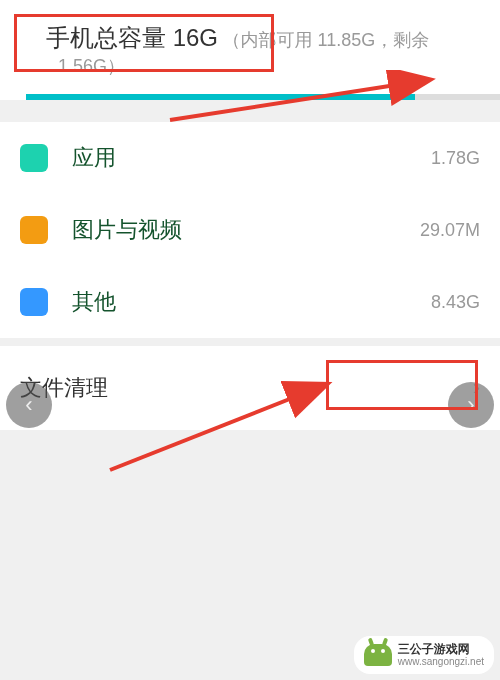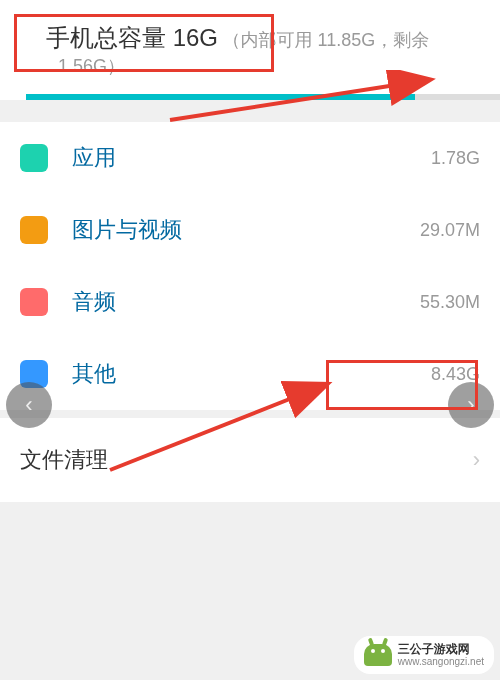--- a/index.html
+++ b/index.html
@@ -65,21 +65,21 @@
       border-radius: 6px;
       margin-right: 24px;
     }
     .sw-apps { background: #1dd2af; }
     .sw-media { background: #f39c12; }
     .sw-audio { background: #ff6b6b; }
     .sw-other { background: #3498ff; }
     .row-label {
       flex: 1;
       font-size: 22px;
-      color: #0369a1;
+      color: #14532d;
     }
     .row-value {
       font-size: 18px;
       color: #999;
     }
     .cleanup-row {
       display: flex;
       align-items: center;
       height: 84px;
       padding: 0 20px;
@@ -195,25 +195,20 @@
     <div class="row-label">应用</div>
     <div class="row-value">1.78G</div>
   </div>
 
   <div class="row">
     <div class="swatch sw-media"></div>
     <div class="row-label">图片与视频</div>
     <div class="row-value">29.07M</div>
   </div>
 
-  <div class="row">
-    <div class="swatch sw-audio"></div>
-    <div class="row-label">音频</div>
-    <div class="row-value">55.30M</div>
-  </div>
 
   <div class="row">
     <div class="swatch sw-other"></div>
     <div class="row-label">其他</div>
     <div class="row-value">8.43G</div>
   </div>
 </div>
 
 <div class="spacer" style="height:8px"></div>
 

